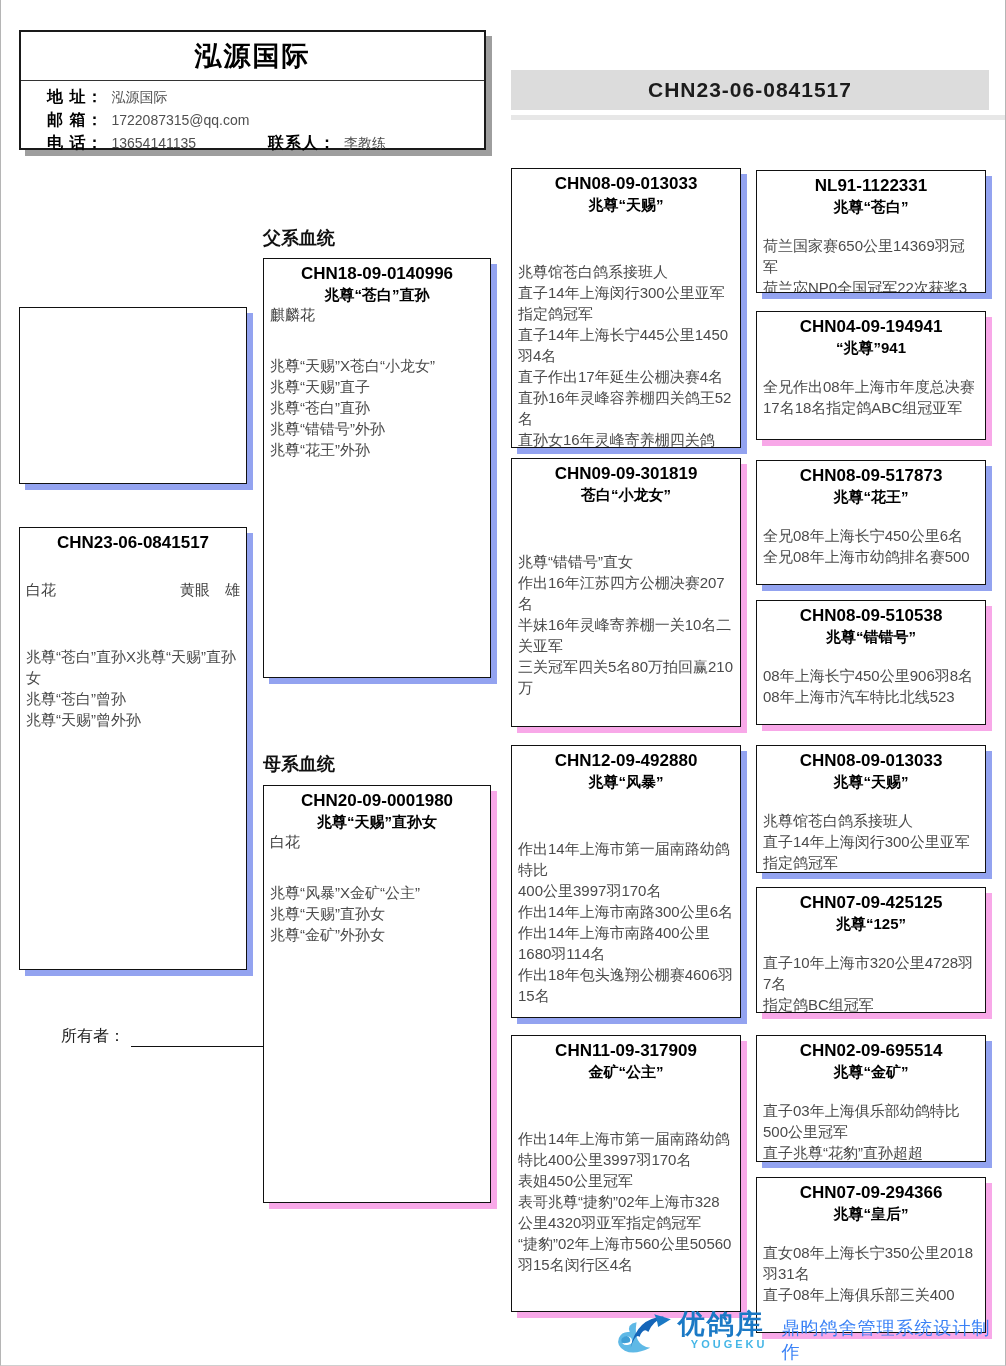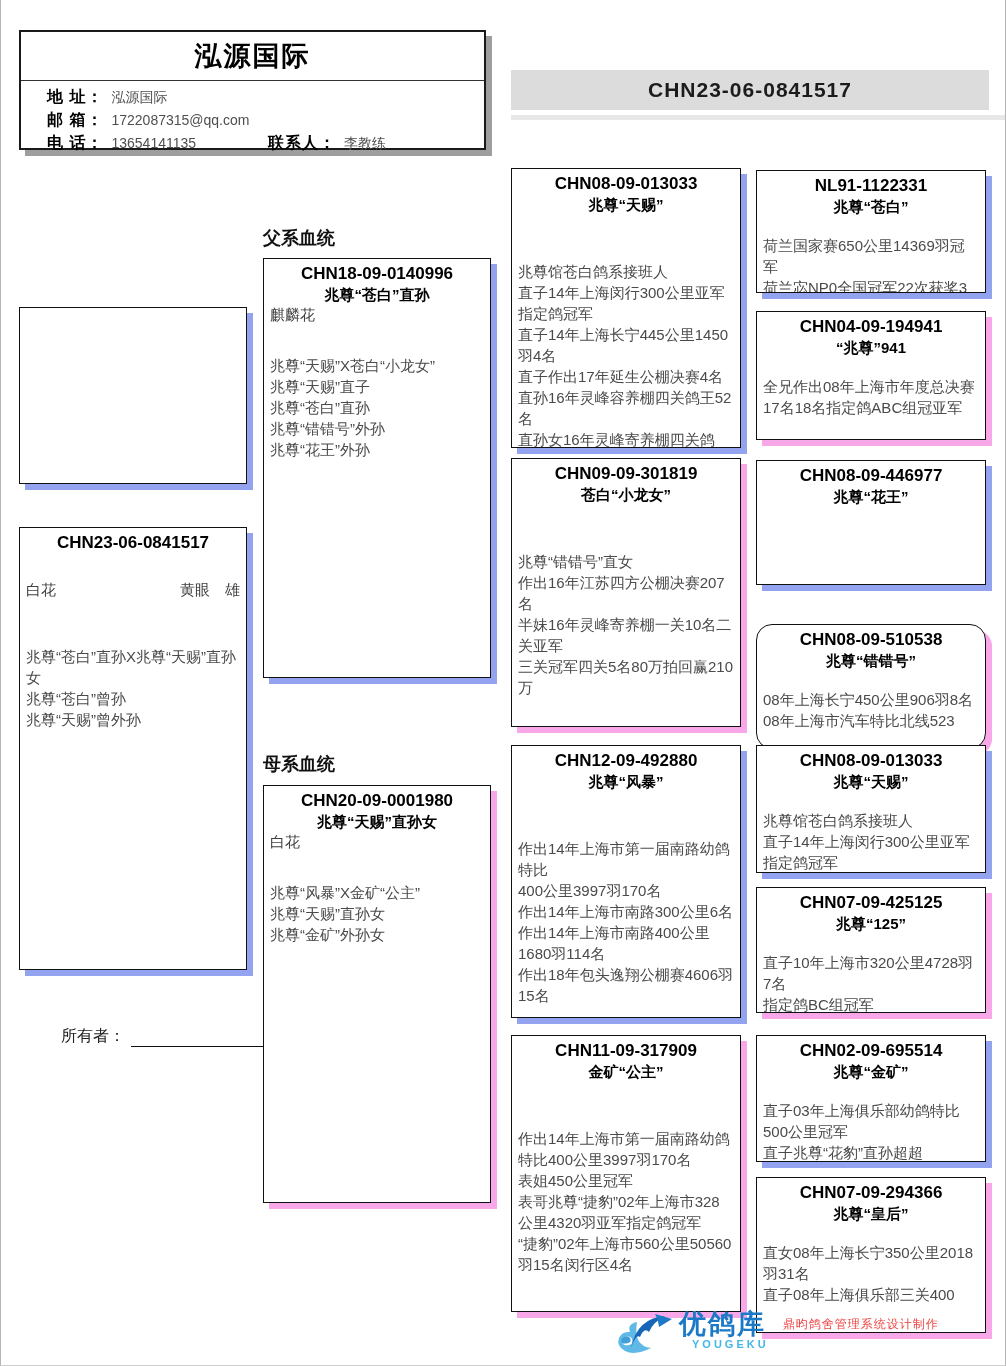--- a/index.html
+++ b/index.html
@@ -46,42 +46,42 @@
   #gp0{top:168px;height:280px;}
   #gp1{top:458px;height:269px;}
   #gp2{top:745px;height:273px;}
   #gp3{top:1035px;height:277px;}
   .gp .notes{margin-top:46px;}
 
   .ggp{left:755px;width:230px;}
   #ggp0{top:170px;height:123px;}
   #ggp1{top:311px;height:129px;}
   #ggp2{top:460px;height:125px;}
-  #ggp3{top:624px;height:125px;border-radius:16px;}
+  #ggp3{top:600px;height:125px;}
   #ggp4{top:745px;height:128px;}
   #ggp5{top:887px;height:126px;}
   #ggp6{top:1035px;height:127px;}
   #ggp7{top:1177px;height:156px;}
   .ggp .notes{margin-top:18px;}
 
   .branch-label{position:absolute;font-size:18px;font-weight:600;color:#111;}
   #father-label{left:262px;top:226px;}
   #mother-label{left:262px;top:752px;}
 
   
   .owner{position:absolute;left:60px;top:1026px;font-size:16px;color:#222;display:flex;align-items:flex-end;}
   .owner .blank{display:inline-block;width:150px;border-bottom:1.5px solid #111;height:16px;margin-left:6px;}
 
   
   .footer{position:absolute;left:612px;top:1306px;display:flex;align-items:flex-start;}
   .logo-icon{width:60px;height:52px;}
   .logo-textwrap{margin-left:6px;margin-top:4px;}
   .logo-cn{font-size:27px;font-weight:bold;color:#1b79c5;letter-spacing:2px;line-height:28px;}
   .logo-sub{font-size:11px;font-weight:bold;color:#45b6e6;letter-spacing:3px;line-height:12px;margin-left:13px;}
-  .credit{font-size:12px;color:#ef4444;margin-left:14px;margin-top:10px;letter-spacing:1px;}
+  .credit{font-size:18px;color:#3b82f6;margin-left:14px;margin-top:10px;letter-spacing:1px;}
 </style>
 </head>
 <body>
 
 <div id="page">
 
   <div class="header-card">
     <div class="title">泓源国际</div>
     <hr class="rule">
     <div class="info-row">
@@ -190,22 +190,24 @@
     <div class="notes">荷兰国家赛650公里14369羽冠军
 荷兰宓NP0全国冠军22次获奖3</div>
   </div>
   <div class="pbox ggp pink" id="ggp1">
     <div class="ring">CHN04-09-194941</div>
     <div class="pname">“兆尊”941</div>
     <div class="notes">全兄作出08年上海市年度总决赛
 17名18名指定鸽ABC组冠亚军</div>
   </div>
   <div class="pbox ggp blue" id="ggp2">
-    <div class="ring">CHN08-09-446977</div>
+    <div class="ring">CHN08-09-517873</div>
     <div class="pname">兆尊“花王”</div>
+    <div class="notes">全兄08年上海长宁450公里6名
+全兄08年上海市幼鸽排名赛500</div>
   </div>
   <div class="pbox ggp pink" id="ggp3">
     <div class="ring">CHN08-09-510538</div>
     <div class="pname">兆尊“错错号”</div>
     <div class="notes">08年上海长宁450公里906羽8名
 08年上海市汽车特比北线523</div>
   </div>
   <div class="pbox ggp blue" id="ggp4">
     <div class="ring">CHN08-09-013033</div>
     <div class="pname">兆尊“天赐”</div>

